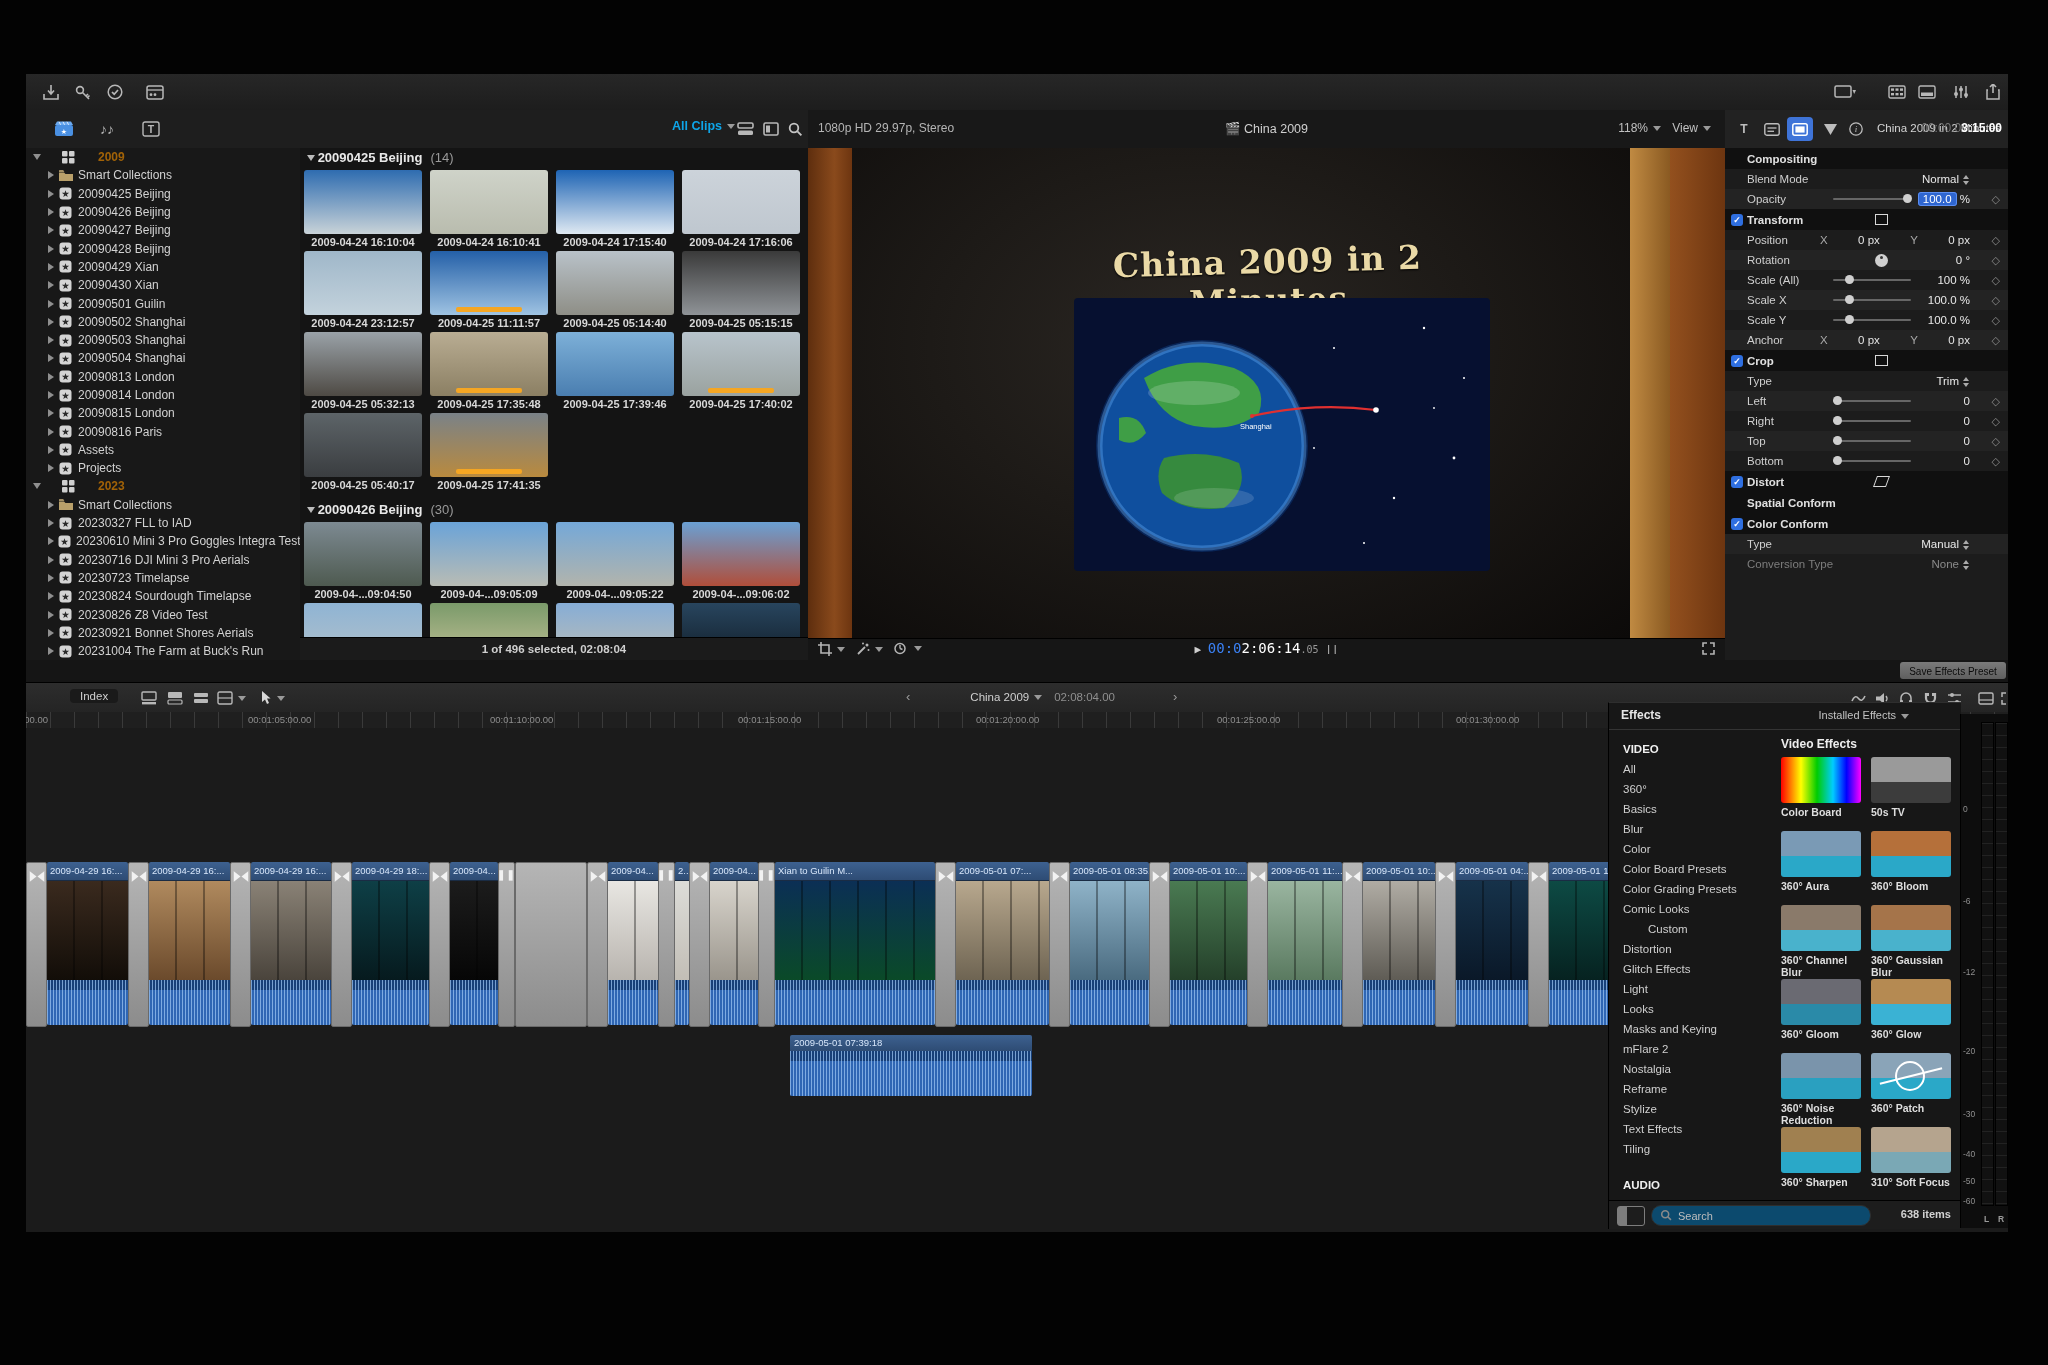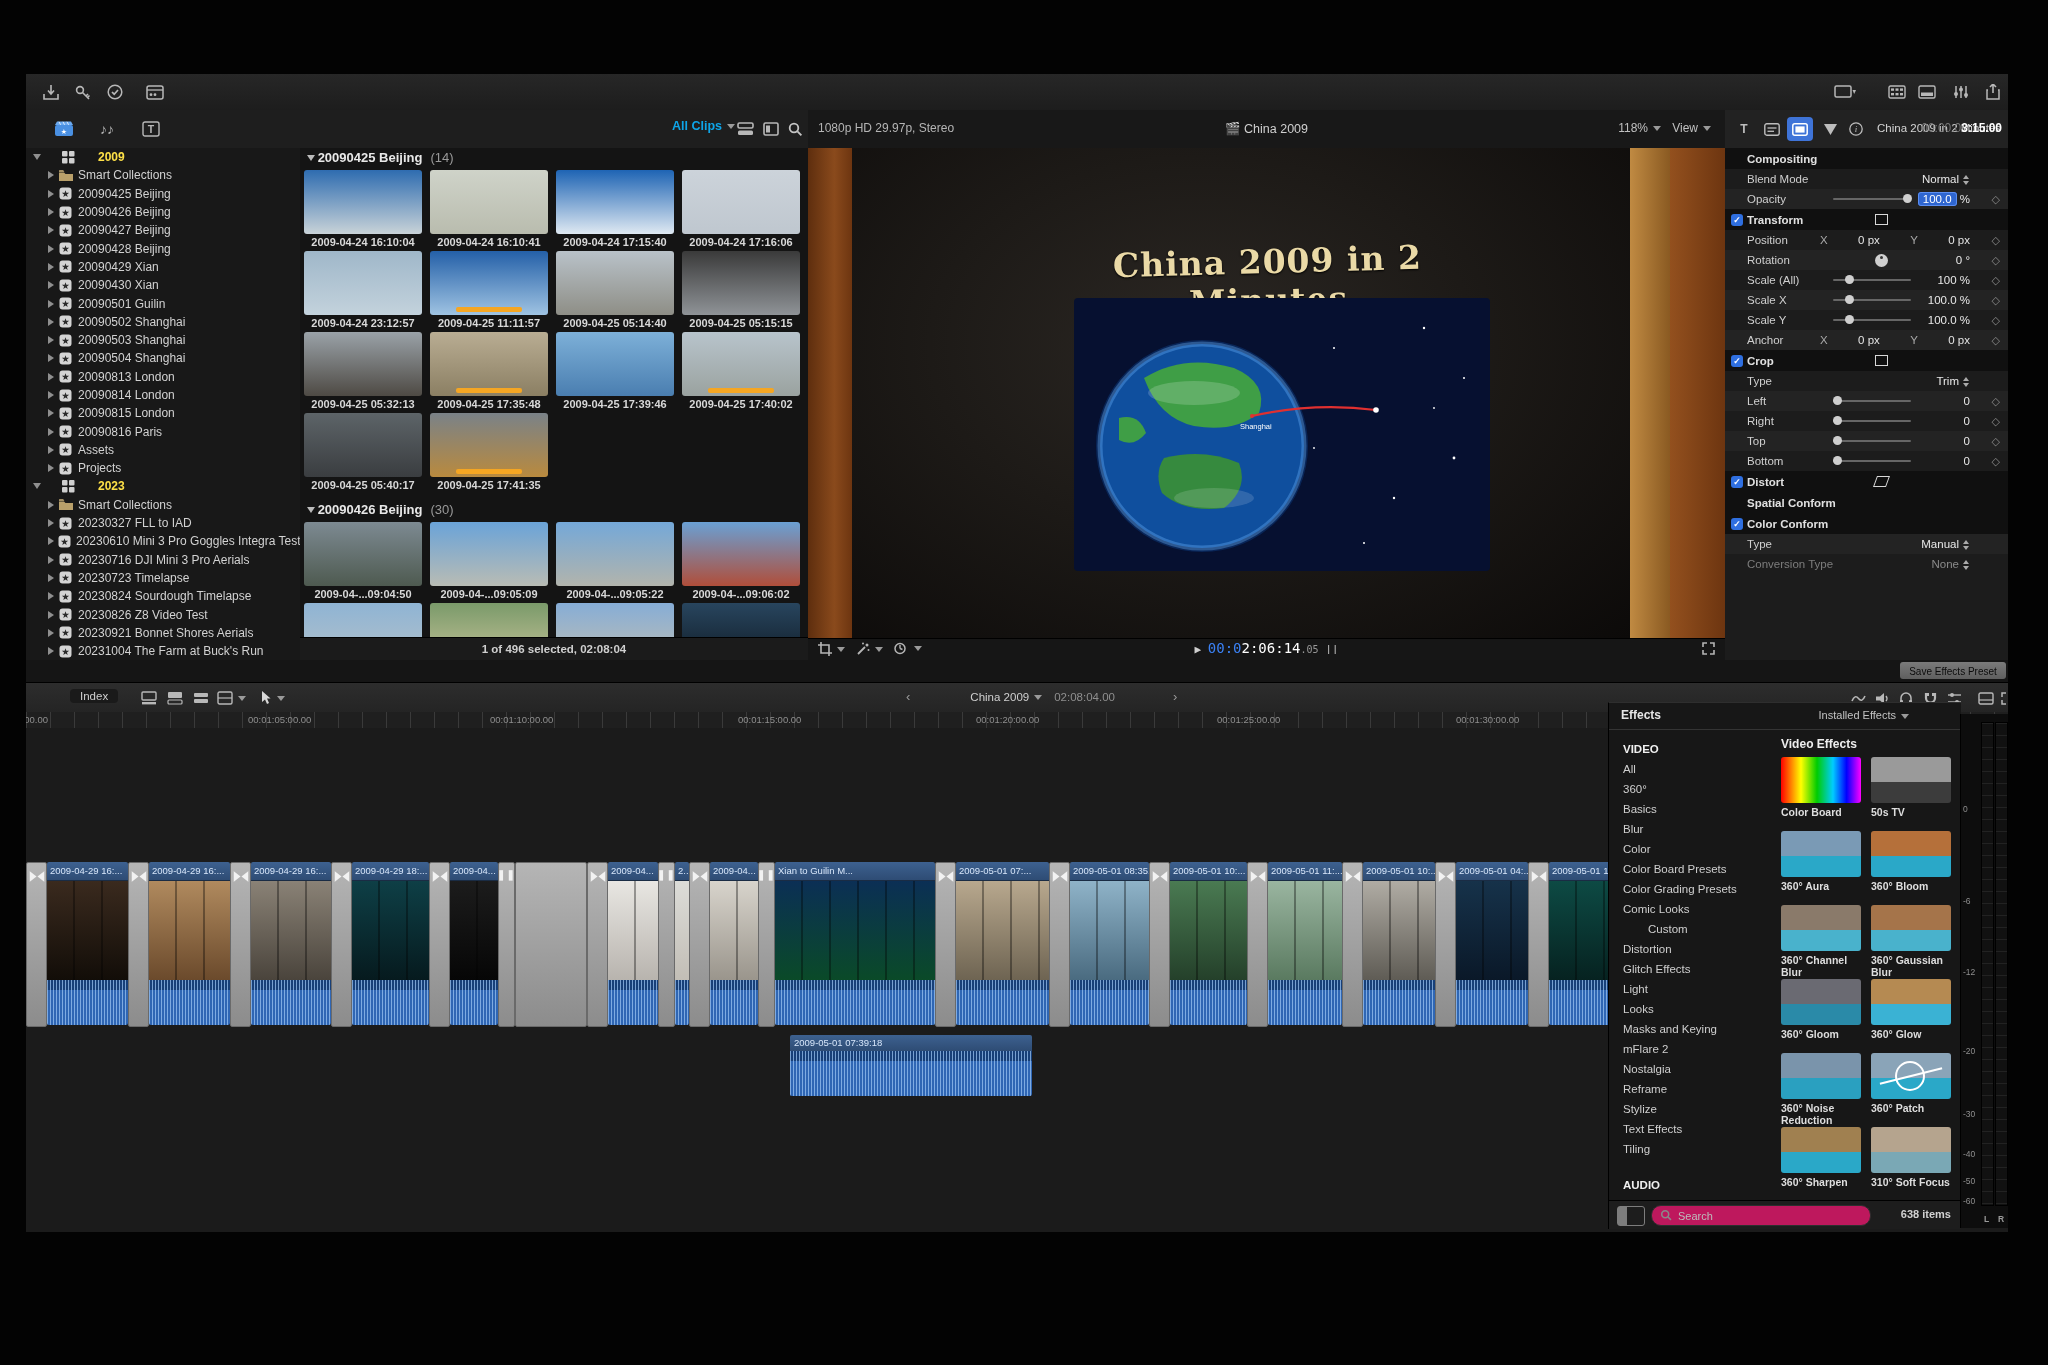--- a/index.html
+++ b/index.html
@@ -29,21 +29,21 @@
   .insp-tab{position:absolute;top:7px;width:26px;height:24px;border-radius:4px;display:flex;align-items:center;justify-content:center;color:#bdbdbd;font-size:12px;}
   .insp-tab.active{background:#3f74d8;color:#fff;}
   #insp-title{position:absolute;left:152px;top:12px;font-size:11.5px;color:#d5d5d5;white-space:nowrap;}
   #insp-tc{position:absolute;right:6px;top:11px;font-size:12px;font-weight:bold;color:#fff;white-space:nowrap;}
   #insp-tc .dim{color:#777;font-weight:normal;}
   
   #sidebar-list{left:0;top:74px;width:274px;height:512px;background:#181818;border-right:1px solid #0a0a0a;overflow:hidden;}
   .sb-row{display:flex;align-items:center;height:18.3px;font-size:12px;color:#d2d2d2;white-space:nowrap;}
   .sb-row .tri{margin:0 4px 0 0;}
   .sb-row .sbic{width:15px;margin-right:5px;display:flex;justify-content:center;}
-  .sb-row.lib{font-weight:bold;color:#fde047;gap:17px;}
+  .sb-row.lib{font-weight:bold;color:#a16207;gap:17px;}
   
   #browser{left:274px;top:74px;width:508px;height:512px;background:#141414;border-right:1px solid #0a0a0a;overflow:hidden;}
   .bsec-h{position:absolute;font-size:13px;font-weight:bold;color:#e8e8e8;}
   .bsec-h .cnt{font-weight:normal;color:#9a9a9a;margin-left:8px;}
   .thumb{position:absolute;width:118px;height:64px;border-radius:3px;overflow:hidden;}
   .thumb .fav{position:absolute;left:22%;right:22%;bottom:3px;height:5px;background:#f5a623;border-radius:2px;}
   .tcap{position:absolute;width:126px;font-size:11px;font-weight:bold;color:#d8d8d8;text-align:center;white-space:nowrap;}
   #browser-status{position:absolute;left:0;bottom:0;width:100%;height:22px;background:#1b1b1b;border-top:1px solid #000;
                   text-align:center;font-size:11.5px;font-weight:bold;color:#cfcfcf;line-height:22px;}
   
@@ -119,21 +119,21 @@
   .fxcat.hdr{font-weight:bold;color:#f0f0f0;}
   #fx-grid-h{position:absolute;left:172px;top:34px;font-size:12px;font-weight:bold;color:#ededed;}
   .fxtile{position:absolute;width:80px;height:46px;border-radius:3px;overflow:hidden;}
   .fxlbl{position:absolute;width:86px;font-size:10.5px;font-weight:bold;color:#dedede;line-height:12px;}
   .rainbow{background:linear-gradient(90deg,#f00,#ff0 25%,#0c0 45%,#0cf 65%,#00f 82%,#f0f);}
   .patchring{position:absolute;left:24px;top:8px;width:26px;height:26px;border:2.5px solid #fff;border-radius:50%;}
   .patchline{position:absolute;left:8px;top:22px;width:64px;height:2px;background:#fff;transform:rotate(-14deg);}
   #fx-bottom{position:absolute;left:0;bottom:0;width:100%;height:28px;background:#1d1d1d;border-top:1px solid #000;}
   #fx-sbtn{position:absolute;left:8px;top:5px;width:26px;height:18px;border:1px solid #7d7d7d;border-radius:3px;display:flex;}
   #fx-sbtn i{width:9px;background:#7d7d7d;display:block;}
-  #fx-search{position:absolute;left:42px;top:4px;width:210px;height:19px;background:#be185d;border:1px solid #2e2e2e;border-radius:10px;
+  #fx-search{position:absolute;left:42px;top:4px;width:210px;height:19px;background:#0c4a6e;border:1px solid #2e2e2e;border-radius:10px;
              font-size:11px;color:#bdbdbd;display:flex;align-items:center;padding-left:8px;}
   #fx-count{position:absolute;right:10px;top:7px;font-size:11px;font-weight:bold;color:#d2d2d2;}
   
   #meter{left:1934px;top:640px;width:48px;height:514px;background:#0d0d0d;border-left:1px solid #000;}
   .mlabel{position:absolute;left:2px;font-size:8.5px;color:#8f8f8f;}
   .mbar{position:absolute;top:8px;bottom:22px;width:11px;background:linear-gradient(#1a1a1a,#101010);border:1px solid #000;
         background-image:repeating-linear-gradient(180deg,#222 0 1px,#111 1px 12px);}
   .mlr{position:absolute;bottom:4px;font-size:8.5px;color:#9a9a9a;font-weight:bold;}
 </style>
 </head>

